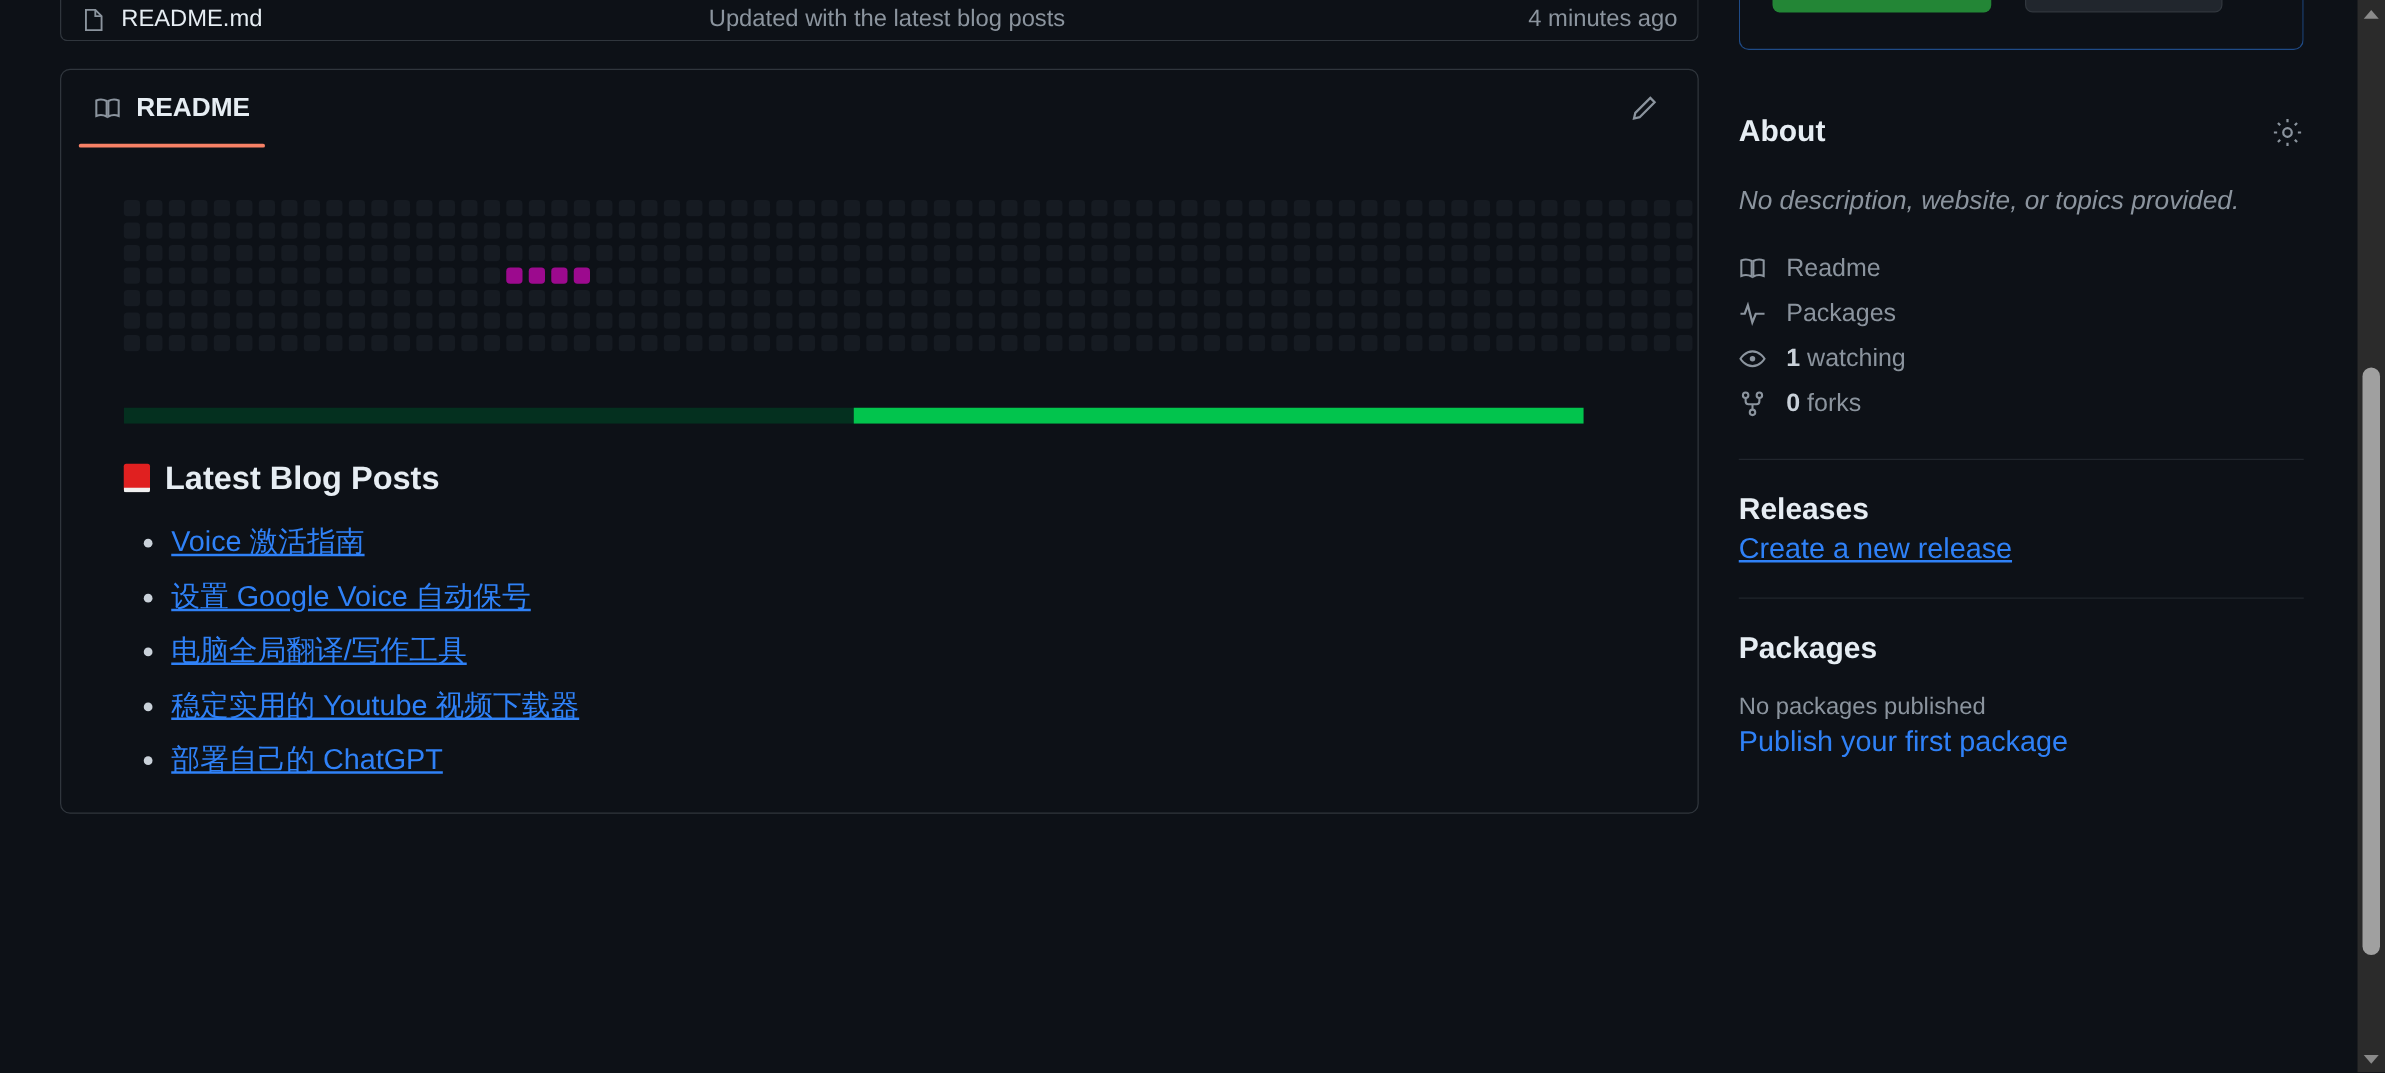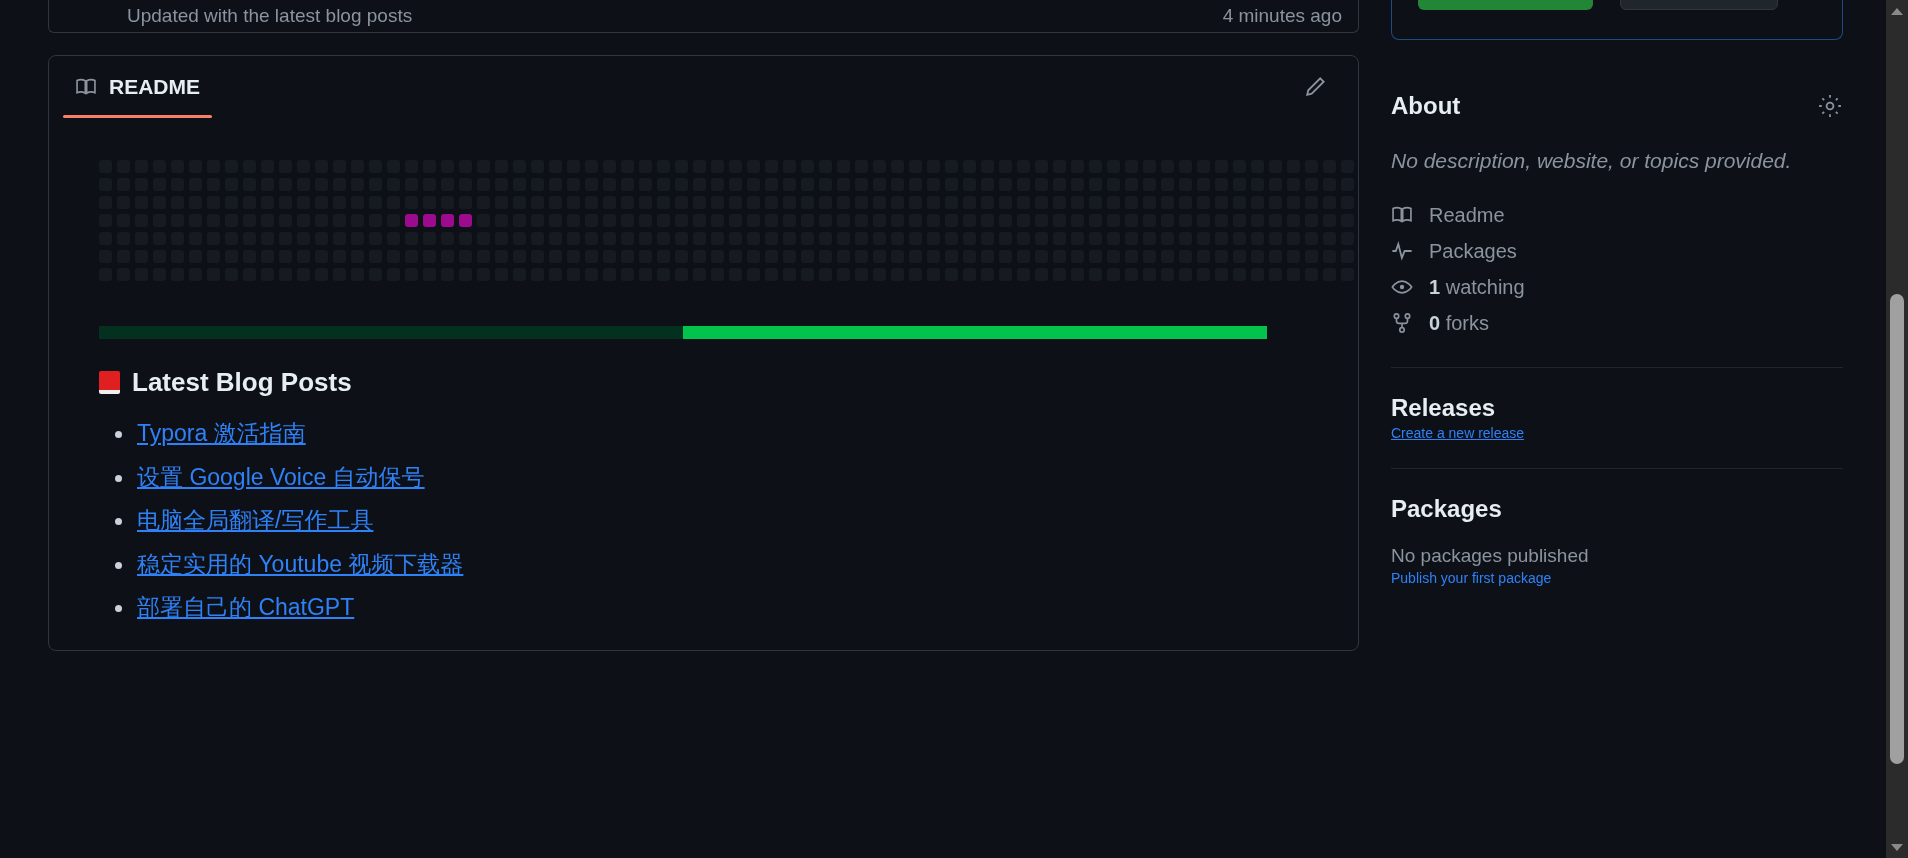--- a/index.html
+++ b/index.html
@@ -248,21 +248,21 @@
     font-weight: 700;
   }
   .sub-note {
     margin-top: 22px;
     color: #8b949e;
     font-size: 19px;
   }
   .sub-link {
     margin-top: 3px;
     color: #2f81f7;
-    font-size: 14px;
+    font-size: 23px;
     text-decoration: underline;
     display: inline-block;
   }
   .sub-link.nounder { text-decoration: none; }
 
   
   .scrollbar {
     position: absolute;
     right: 0; top: 0;
     width: 22px; height: 858px;
@@ -292,20 +292,29 @@
   }
 </style>
 </head>
 <body>
 
 <div class="page">
 
   <div class="main-col">
 
     <div class="file-row">
+      <div class="fname">
+        <span class="ico">
+          <svg width="20" height="20" viewBox="0 0 16 16" fill="none" stroke="#8b949e" stroke-width="1.2">
+            <path d="M3 1.5h6l4 4v9H3z"></path>
+              <path d="M9 1.5v4h4"></path>
+          </svg>
+        </span>
+        <span>README.md</span>
+      </div>
       <div class="fmsg">Updated with the latest blog posts</div>
       <div class="ftime">4 minutes ago</div>
     </div>
 
     <div class="readme-card">
 
       <div class="readme-head">
         <div class="readme-tab">
           <span class="ico">
             <svg width="22" height="22" viewBox="0 0 16 16" fill="none" stroke="#8b949e" stroke-width="1.2">
@@ -823,21 +832,21 @@
           <div class="seg-dark" id="bar-dark" style="width: 50%; background: rgb(4, 48, 31);"></div>
           <div class="seg-light" id="bar-light" style="width: 50%; background: rgb(2, 196, 77);"></div>
         </div>
 
         <div class="blog-h2">
           <span class="book-emoji"></span>
           <span>Latest Blog Posts</span>
         </div>
 
         <ul class="blog-list" id="blog-list">
-            <li><a href="#">Typora 激活指南</a></li>
+            <li><a href="#">Voice 激活指南</a></li>
             <li><a href="#">设置 Google Voice 自动保号</a></li>
             <li><a href="#">电脑全局翻译/写作工具</a></li>
             <li><a href="#">稳定实用的 Youtube 视频下载器</a></li>
             <li><a href="#">部署自己的 ChatGPT</a></li>
           </ul>
 
       </div>
     </div>
   </div>
 

